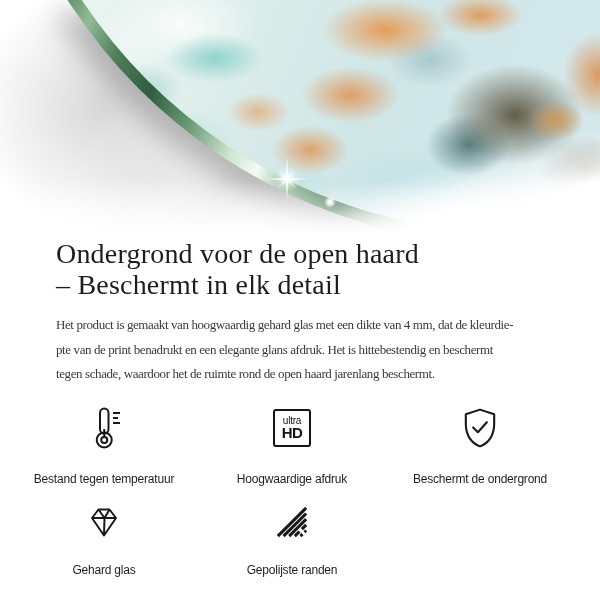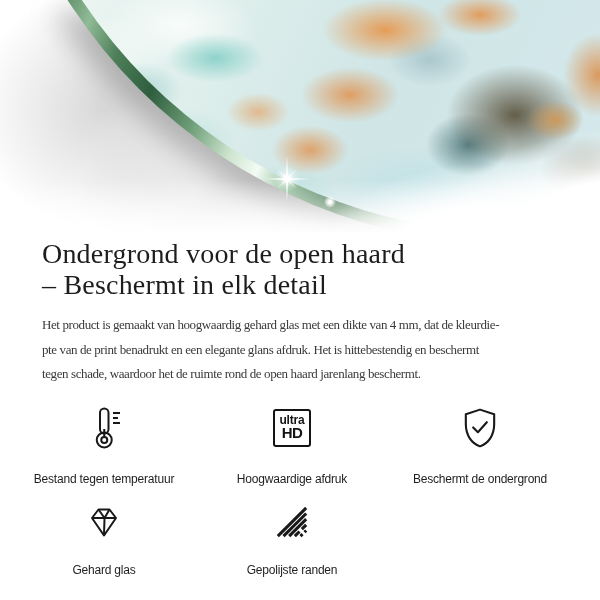--- a/index.html
+++ b/index.html
@@ -53,39 +53,39 @@
     background:radial-gradient(circle, rgba(255,255,255,.95) 2px, rgba(255,255,255,.45) 5px, rgba(255,255,255,0) 13px);}
   .sparkle::before{content:"";position:absolute;left:50%;top:0;width:2.5px;height:100%;margin-left:-1.25px;
     background:linear-gradient(to bottom, rgba(255,255,255,0), #fff 46%, #fff 54%, rgba(255,255,255,0));}
   .sparkle::after{content:"";position:absolute;top:50%;left:0;height:2.5px;width:100%;margin-top:-1.25px;
     background:linear-gradient(to right, rgba(255,255,255,0), #fff 46%, #fff 54%, rgba(255,255,255,0));}
   .sparkle.diag{transform:rotate(45deg) scale(.6);}
   .glint{left:324px;top:196px;width:12px;height:12px;
     background:radial-gradient(circle,#fff 1.5px, rgba(255,255,255,.5) 4px, rgba(255,255,255,0) 6px);}
 
   
-  .content{padding:0 42px;}
+  .content{padding:0 56px;}
   h1{margin:6px 0 0;font-family:"Liberation Serif","DejaVu Serif",serif;font-weight:400;
      font-size:28px;line-height:31px;color:#1d1d1d;letter-spacing:.2px;}
   h1 span{display:block;}
   .desc{margin:13px 0 0;font-size:13px;line-height:24.5px;color:#3a3a3a;letter-spacing:-.4px;font-family:Liberation Serif, serif;}
   .desc span{display:block;white-space:nowrap;}
 
   
   .features{margin-top:18px;padding-left:10px;display:grid;
     grid-template-columns:188px 188px 188px;row-gap:16px;}
   .feature{display:flex;flex-direction:column;align-items:center;}
   .icon-wrap{display:flex;align-items:center;justify-content:center;}
   .icon-wrap.h46{height:46px;}
   .icon-wrap.h40{height:40px;}
   .feature .label{margin-top:22px;font-size:12px;color:#1e1e1e;letter-spacing:-.2px;line-height:13px;}
   .stroke{fill:none;stroke:#191919;stroke-width:2;}
   .ultrahd{width:34px;height:34px;border:2.5px solid #141414;border-radius:3px;
     display:flex;flex-direction:column;align-items:center;justify-content:center;color:#141414;}
-  .ultrahd .t1{font-size:12px;font-weight:700;line-height:9px;letter-spacing:-.2px;text-align:center;}
+  .ultrahd .t1{font-size:10px;font-weight:400;line-height:9px;letter-spacing:-.2px;text-align:center;}
   .ultrahd .t2{font-size:15px;font-weight:700;line-height:15px;letter-spacing:-.5px;}
 </style>
 </head>
 <body>
 
 <div class="page">
 
   <section class="hero">
     <div class="shadow-a"></div>
     <div class="shadow-b"></div>

